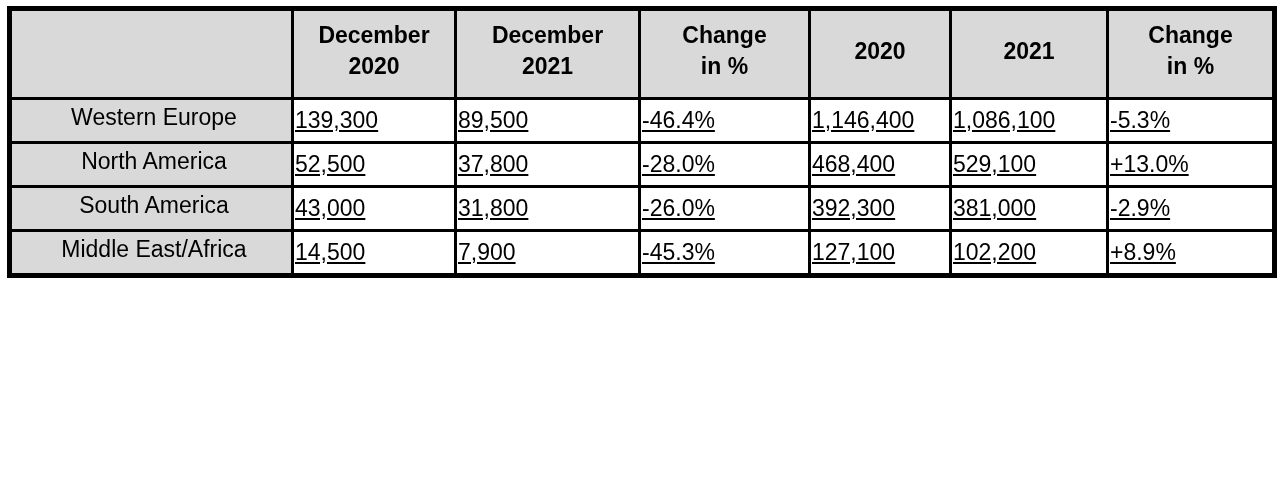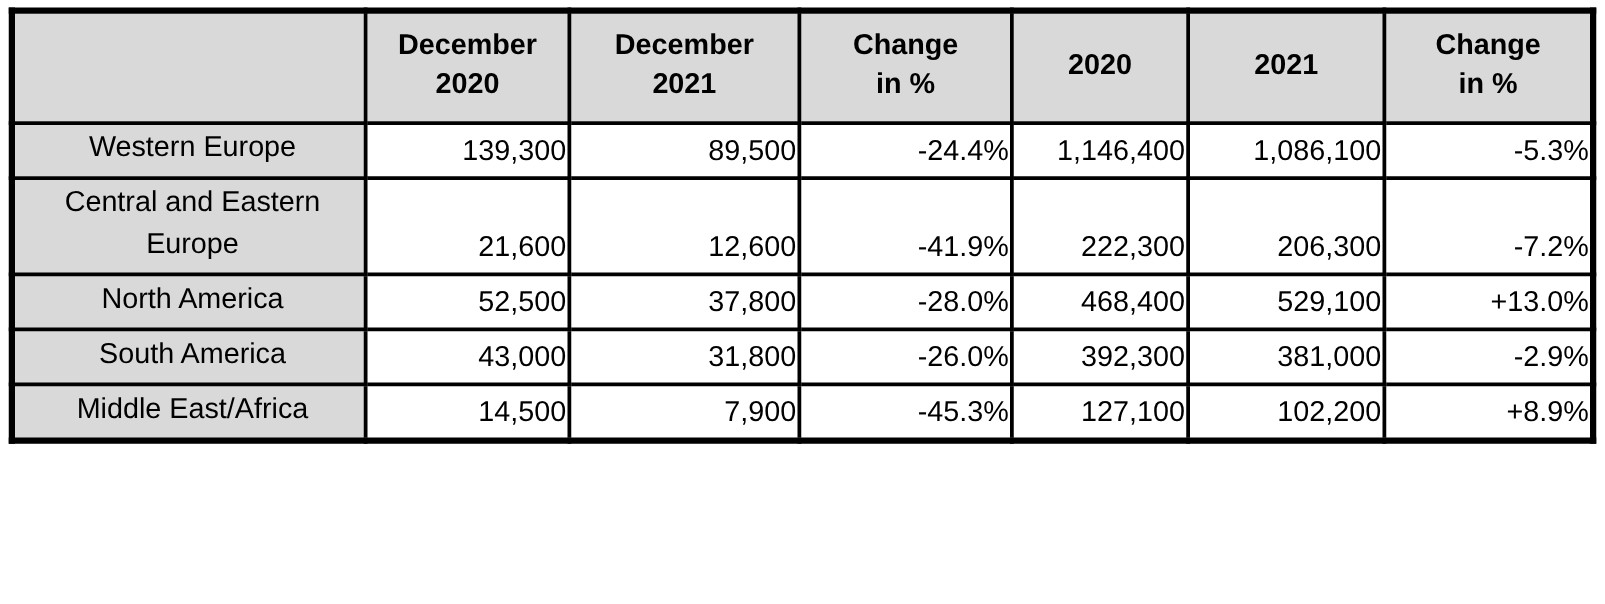--- a/index.html
+++ b/index.html
@@ -46,21 +46,21 @@
   
   tr.row td { height: 43px; vertical-align: bottom; padding-bottom: 7px; background: #ffffff; }
   tr.row td.region {
     background: #d9d9d9;
     text-align: center;
     padding-left: 11px;
     padding-right: 6px;
     white-space: pre-line;
     line-height: 33px;
   }
-  tr.row td.num { text-align: right; }
+  tr.row td.num { text-align: left; text-decoration: underline; }
   tr.row.tall td { height: 66px; }
   tr.row.total td { font-weight: bold; }
 </style>
 </head>
 <body>
 
 <div class="stage">
   <table class="deliveries">
     <colgroup>
       <col style="width:283px">
@@ -101,36 +101,26 @@
       <th>
             <div>Change</div>
             <div>in %</div>
           </th>
     </tr>
 
     <tr class="row">
       <td class="region">Western Europe</td>
       <td class="num">139,300</td>
       <td class="num">89,500</td>
-      <td class="num">-24.4%</td>
+      <td class="num">-46.4%</td>
       <td class="num">1,146,400</td>
       <td class="num">1,086,100</td>
       <td class="num">-5.3%</td>
     </tr>
 
-    <tr class="row tall">
-      <td class="region">Central and Eastern
-Europe</td>
-      <td class="num">21,600</td>
-      <td class="num">12,600</td>
-      <td class="num">-41.9%</td>
-      <td class="num">222,300</td>
-      <td class="num">206,300</td>
-      <td class="num">-7.2%</td>
-    </tr>
 
     <tr class="row">
       <td class="region">North America</td>
       <td class="num">52,500</td>
       <td class="num">37,800</td>
       <td class="num">-28.0%</td>
       <td class="num">468,400</td>
       <td class="num">529,100</td>
       <td class="num">+13.0%</td>
     </tr>

